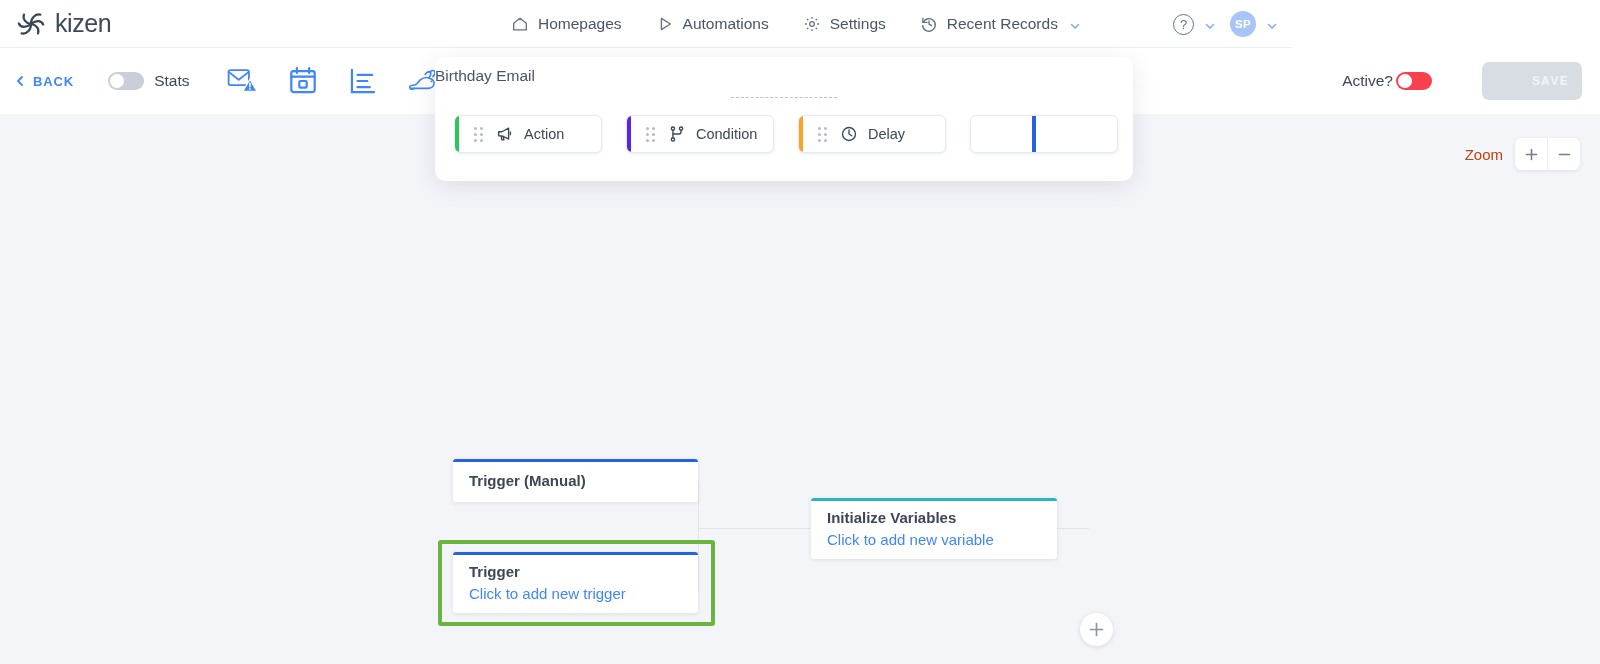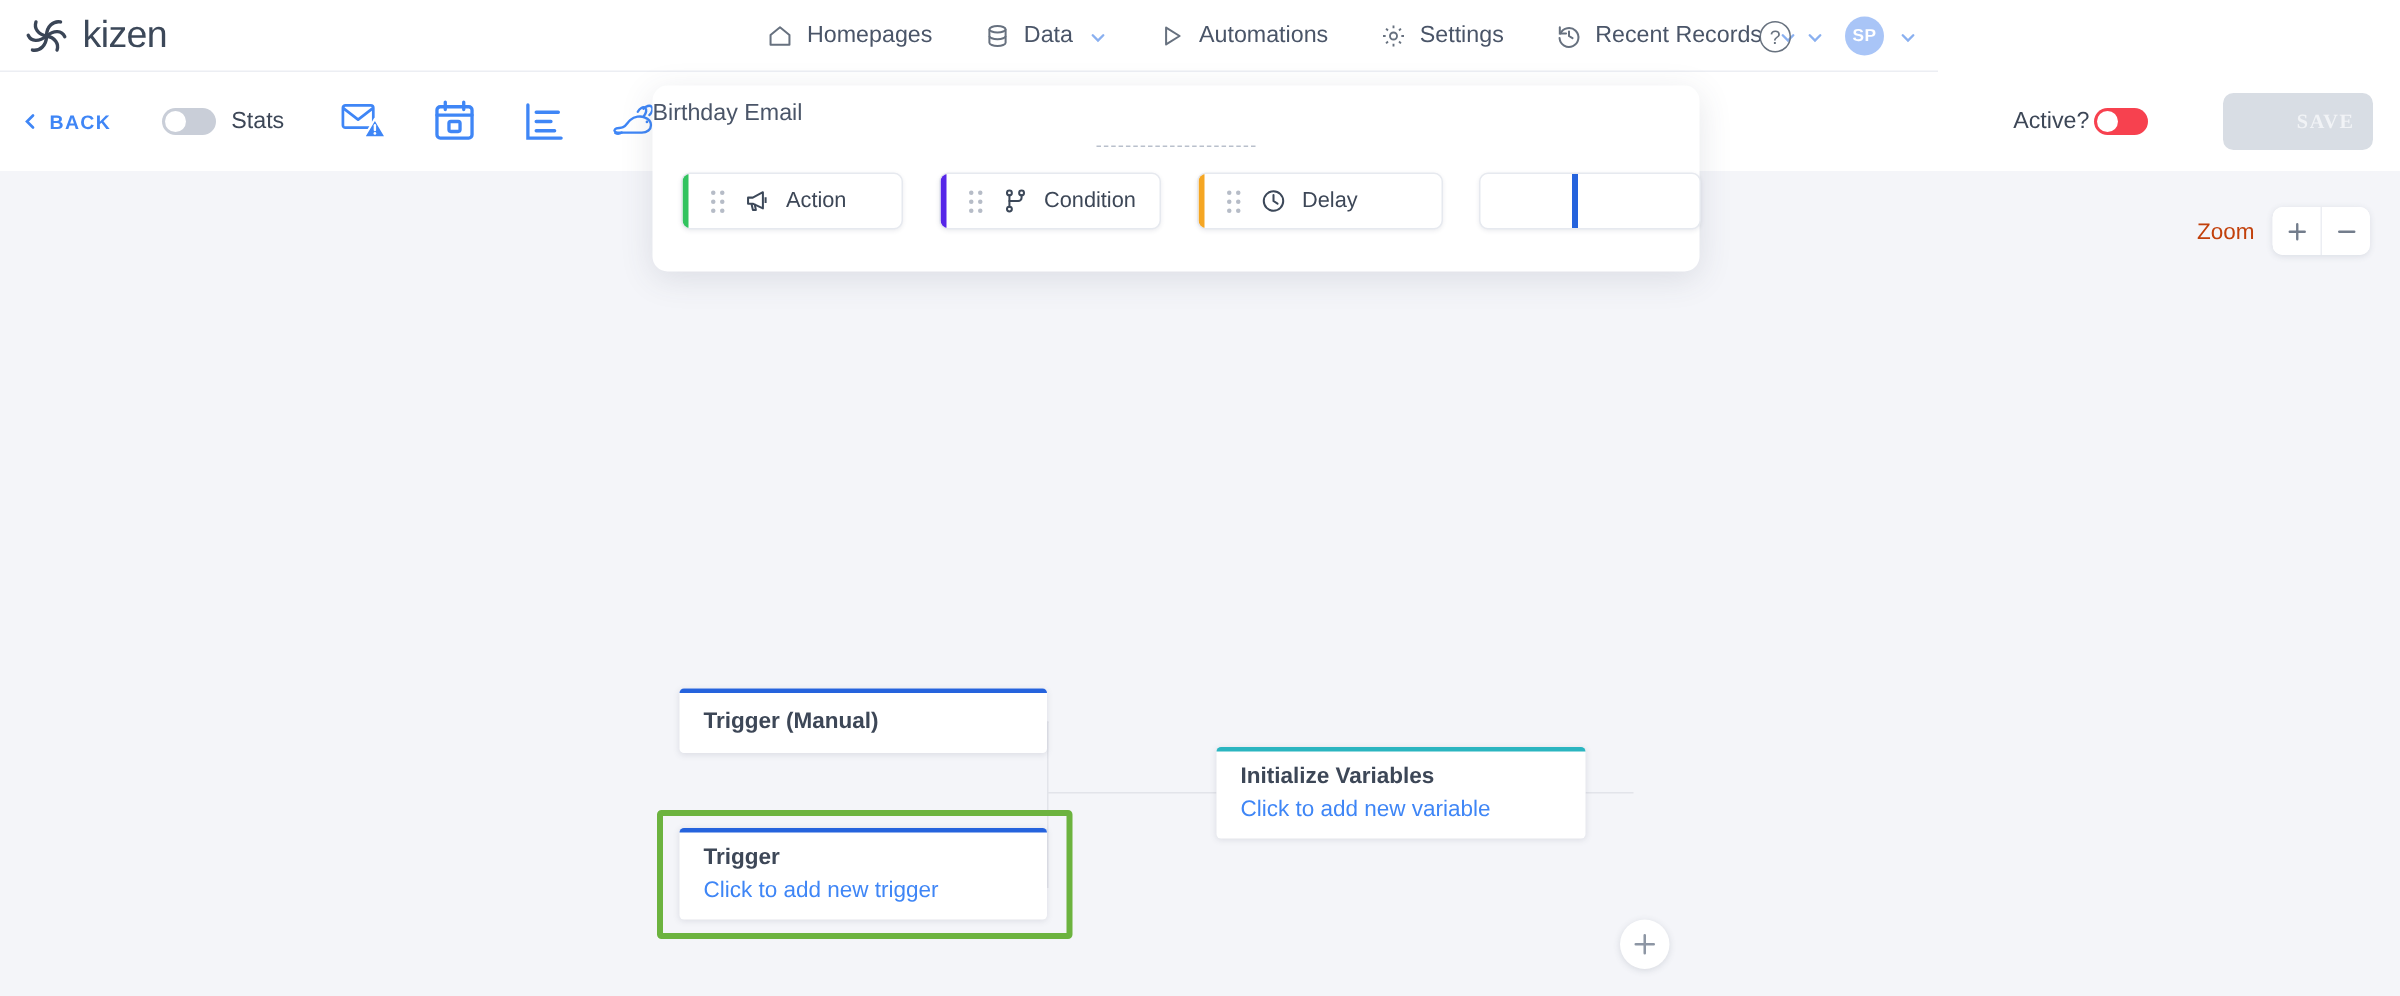--- a/index.html
+++ b/index.html
@@ -87,21 +87,21 @@
     display: flex; align-items: center; gap: 3px;
   }
   .active-label { color: #3d4757; font-size: 15.5px; }
   .save-btn {
     position: absolute; right: 18px; top: 50%; transform: translateY(-50%);
     width: 100px; height: 38px; border-radius: 7px;
     background: #d8dde4; color: #f1f3f6;
     font-size: 13.5px; font-weight: 700; letter-spacing: 1.1px;
     display: flex; align-items: center; justify-content: center;
     border: none; cursor: default;
-    font-family: Liberation Serif, serif;
+    font-family: Liberation Mono, monospace;
     padding-left: 37px;
   }
 
   
   .canvas {
     position: absolute; top: 114px; left: 0; width: 1600px; height: 550px;
     background: #f4f5f9;
     overflow: hidden;
   }
 
@@ -141,21 +141,21 @@
     display: grid; grid-template-columns: repeat(2, 3px);
     grid-template-rows: repeat(3, 3px); gap: 3px;
     margin-left: 15px; margin-right: 13px; flex: none;
   }
   .drag-dots i { width: 3px; height: 3px; border-radius: 50%; background: #b6bcc7; display: block; }
   .chip-icon { width: 18px; height: 18px; color: #3c4859; flex: none; margin-right: 10px;
                display: flex; align-items: center; justify-content: center; }
   .chip-label { color: #3d4757; font-size: 14.5px; white-space: nowrap; }
   .chip.action  { width: 148px; }
   .chip.condition { width: 148px; }
-  .chip.delay   { width: 164px; }
+  .chip.delay   { width: 148px; }
   .chip.goal    { width: 148px; flex-direction: column; }
 
   
   .zoom-wrap {
     position: absolute; right: 20px; top: 24px;
     display: flex; align-items: center; gap: 12px; z-index: 20;
   }
   .zoom-label { color: #c2410c; font-size: 15px; }
   .zoom-btns {
     display: flex; background: #ffffff; border-radius: 7px;
@@ -236,35 +236,20 @@
 
       <div class="nav-item">
         <span class="nav-icon">
           <svg viewBox="0 0 20 20" fill="none" stroke="currentColor" stroke-width="1.5" stroke-linejoin="round">
             <path d="M3 9.2 L10 3.5 L17 9.2 V16.5 H3 Z"></path>
           </svg>
         </span>
         <span>Homepages</span>
       </div>
 
-      <div class="nav-item">
-        <span class="nav-icon">
-          <svg viewBox="0 0 20 20" fill="none" stroke="currentColor" stroke-width="1.5">
-            <ellipse cx="10" cy="5" rx="6" ry="2.4"></ellipse>
-            <path d="M4 5v10c0 1.3 2.7 2.4 6 2.4s6-1.1 6-2.4V5"></path>
-            <path d="M4 10c0 1.3 2.7 2.4 6 2.4s6-1.1 6-2.4"></path>
-          </svg>
-        </span>
-        <span>Data</span>
-        <span class="caret">
-          <svg viewBox="0 0 12 12" fill="none" stroke="currentColor" stroke-width="1.6" stroke-linecap="round">
-              <path d="M2.5 4.5 L6 8 L9.5 4.5"></path>
-            </svg>
-        </span>
-      </div>
 
 
       <div class="nav-item">
         <span class="nav-icon">
           <svg viewBox="0 0 20 20" fill="none" stroke="currentColor" stroke-width="1.5" stroke-linejoin="round">
             <path d="M6 3.8 L16 10 L6 16.2 Z"></path>
           </svg>
         </span>
         <span>Automations</span>
       </div>

